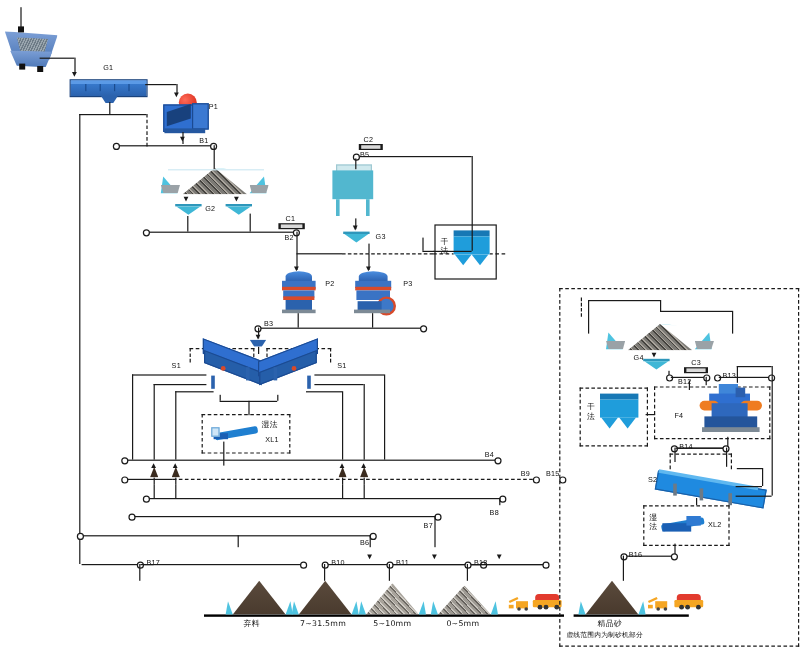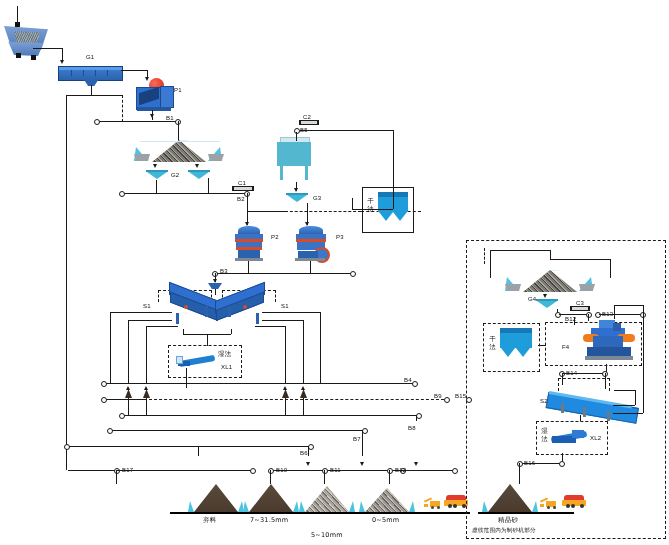--- a/index.html
+++ b/index.html
@@ -434,21 +434,21 @@
     <div style="position:absolute;left:6px;top:0;width:44px;height:28px;background:linear-gradient(#5a4a3c,#4a3b2e);clip-path:polygon(50% 0,100% 100%,0 100%);"></div>
     <div class="hopR" style="left:50px;top:17px;border-bottom-color:#4ec3e0;"></div>
   </div>
   <div class="lbl cn" style="left:250px;top:517px;">7~31.5mm</div>
 
   <div class="pile" style="left:299px;top:486px;width:56px;height:26px;">
     <div class="hopL" style="left:0;top:15px;border-bottom-color:#4ec3e0;"></div>
     <div style="position:absolute;left:6px;top:0;width:44px;height:26px;background:repeating-linear-gradient(47deg,#a9a49c 0 2px,#6e6a64 2px 3px,#cfcbc4 3px 4px);clip-path:polygon(50% 0,100% 100%,0 100%);"></div>
     <div class="hopR" style="left:50px;top:15px;border-bottom-color:#4ec3e0;"></div>
   </div>
-  <div class="lbl cn" style="left:311px;top:517px;margin-top:15px;">5~10mm</div>
+  <div class="lbl cn" style="left:311px;top:517px;">5~10mm</div>
 
   <div class="pile" style="left:359px;top:488px;width:56px;height:24px;">
     <div class="hopL" style="left:0;top:13px;border-bottom-color:#4ec3e0;"></div>
     <div style="position:absolute;left:6px;top:0;width:44px;height:24px;background:repeating-linear-gradient(47deg,#9e9a93 0 2px,#66625d 2px 3px,#c7c3bc 3px 4px);clip-path:polygon(50% 0,100% 100%,0 100%);"></div>
     <div class="hopR" style="left:50px;top:13px;border-bottom-color:#4ec3e0;"></div>
   </div>
   <div class="lbl cn" style="left:372px;top:517px;">0~5mm</div>
 
   <div class="pile" style="left:482px;top:484px;width:56px;height:28px;">
     <div class="hopL" style="left:0;top:17px;border-bottom-color:#4ec3e0;"></div>

